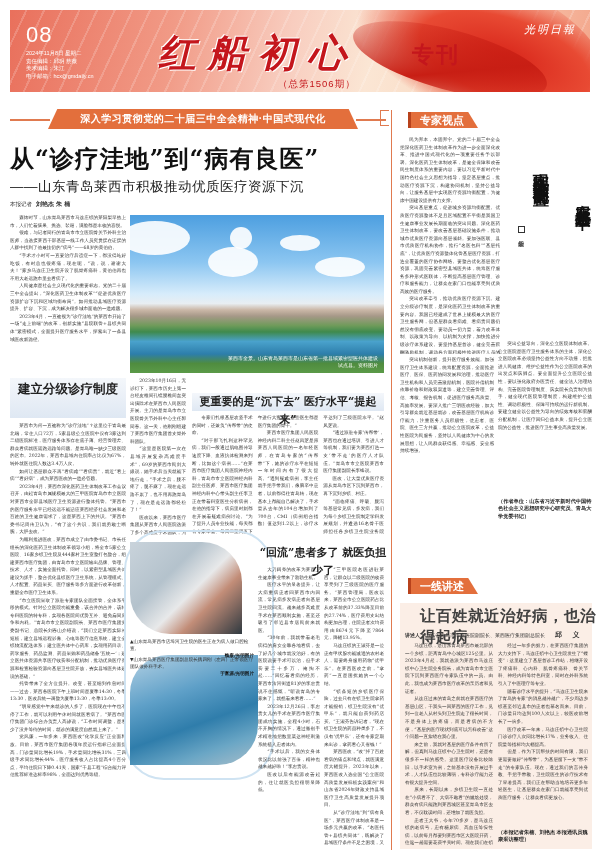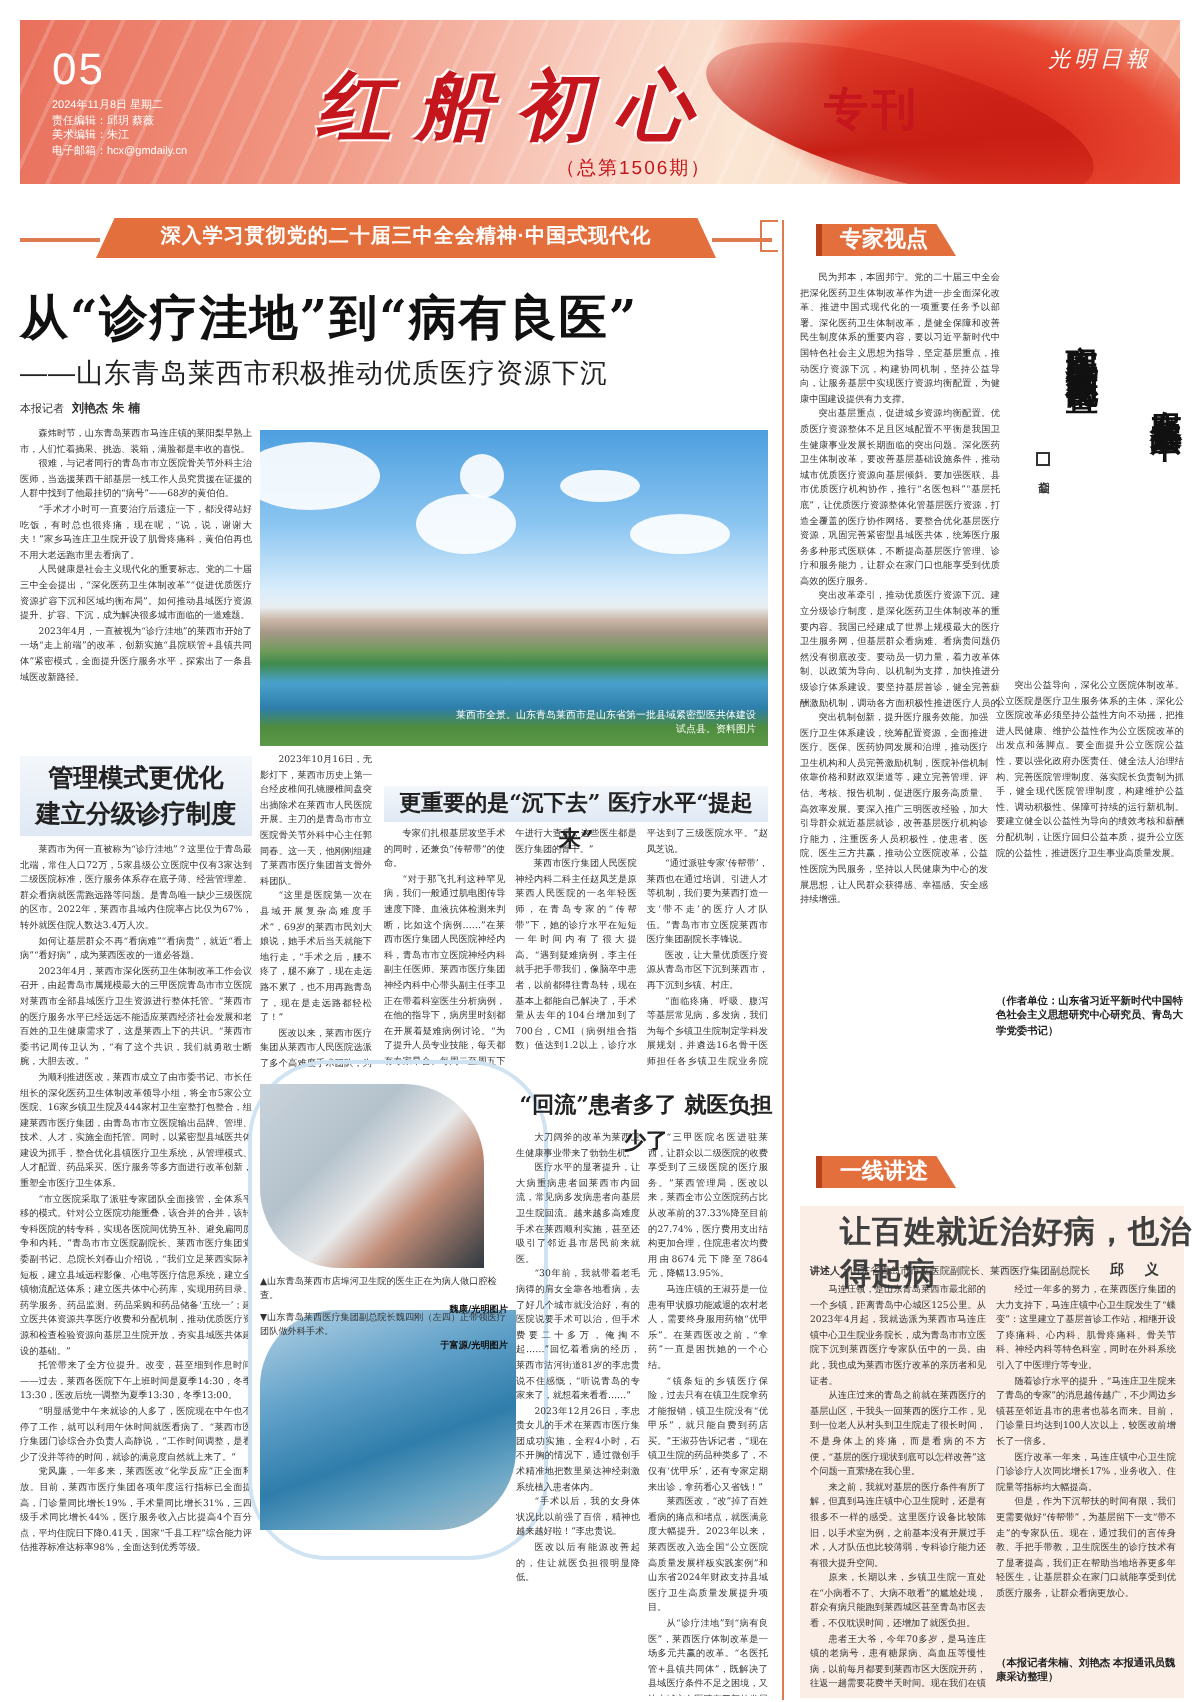--- a/index.html
+++ b/index.html
@@ -72,21 +72,21 @@
 .narrator b{font-weight:bold;}
 .narrator .name{font-weight:bold;font-size:7px;margin-left:10px;letter-spacing:4px;margin-top:36px;}
 </style>
 </head>
 <body>
 
 <div class="masthead">
   <div class="rays"></div>
   <div class="swoosh"></div>
   <div class="swoosh2"></div>
-  <div class="issue-no">05</div>
+  <div class="issue-no">08</div>
   <div class="meta">
     <div>2024年11月8日 星期二</div>
     <div>责任编辑：邱玥 蔡薇</div>
     <div>美术编辑：朱江</div>
     <div>电子邮箱：hcx@gmdaily.cn</div>
   </div>
   <div class="brand-title">红船初心</div>
   <div class="brand-sub">专刊</div>
   <div class="total-issue">（总第1506期）</div>
   <div class="paper-logo">光明日報</div>
@@ -116,21 +116,20 @@
 <div class="photo city">
   <div class="cloud" style="left:-10px;top:6px;width:70px;height:34px;"></div>
   <div class="cloud" style="left:78px;top:32px;width:50px;height:30px;"></div>
   <div class="cloud" style="left:100px;top:12px;width:22px;height:22px;"></div>
   <div class="cloud" style="left:150px;top:20px;width:40px;height:16px;"></div>
   <div class="cloud" style="left:185px;top:42px;width:50px;height:20px;"></div>
   <div class="caption" style="width:150px;">莱西市全景。山东青岛莱西市是山东省第一批县域紧密型医共体建设试点县。资料图片</div>
 </div>
 
 <div class="sec-head bg" style="left:10px;top:378px;width:116px;height:40px;font-size:12.5px;line-height:18px;padding-top:2px;">
-  <div>管理模式更优化</div>
   <div>建立分级诊疗制度</div>
 </div>
 <div class="col" style="left:10px;top:422px;width:116px;height:426px;">
   <p>莱西市为何一直被称为“诊疗洼地”？这里位于青岛最北端，常住人口72万，5家县级公立医院中仅有3家达到二级医院标准，医疗服务体系存在底子薄、经营管理差、群众看病就医需跑远路等问题。是青岛唯一缺少三级医院的区市。2022年，莱西市县域内住院率占比仅为67%，转外就医住院人数达3.4万人次。</p>
   <p>如何让基层群众不再“看病难”“看病贵”，就近“看上病”“看好病”，成为莱西医改的一道必答题。</p>
   <p>2023年4月，莱西市深化医药卫生体制改革工作会议召开，由起青岛市属规模最大的三甲医院青岛市市立医院对莱西市全部县域医疗卫生资源进行整体托管。“莱西市的医疗服务水平已经远远不能适应莱西经济社会发展和老百姓的卫生健康需求了，这是莱西上下的共识。“莱西市委书记周传卫认为，“有了这个共识，我们就勇敢士断腕，大胆去改。”</p>
   <p>为顺利推进医改，莱西市成立了由市委书记、市长任组长的深化医药卫生体制改革领导小组，将全市5家公立医院、16家乡镇卫生院及444家村卫生室整打包整合，组建莱西市医疗集团，由青岛市市立医院输出品牌、管理、技术、人才，实施全面托管。同时，以紧密型县域医共体建设为抓手，整合优化县镇医疗卫生系统，从管理模式、人才配置、药品采买、医疗服务等多方面进行改革创新，重塑全市医疗卫生体系。</p>
   <p>“市立医院采取了派驻专家团队全面接管，全体系平移的模式。针对公立医院功能重叠，该合并的合并，该转专科医院的转专科，实现各医院间优势互补、避免扁同质争和内耗。”青岛市市立医院副院长、莱西市医疗集团党委副书记、总院长刘春山介绍说，“我们立足莱西实际补短板，建立县域远程影像、心电等医疗信息系统，建立全镇物流配送体系；建立医共体中心药库，实现用药目录、药学服务、药品监测、药品采购和药品储备‘五统一’；建立医共体资源共享医疗收费和分配机制，推动优质医疗资源和检查检验资源向基层卫生院开放，夯实县域医共体建设的基础。”</p>
   <p>托管带来了全方位提升。改变，甚至细到作息时间——过去，莱西各医院下午上班时间是夏季14:30，冬季13:30，医改后统一调整为夏季13:30，冬季13:00。</p>
   <p>“明显感觉中午来就诊的人多了，医院现在中午也不停了工作，就可以利用午休时间就医看病了。“莱西市医疗集团门诊综合办负责人高静说，“工作时间调整，是看少了没并等待的时间，就诊的满意度自然就上来了。”</p>

